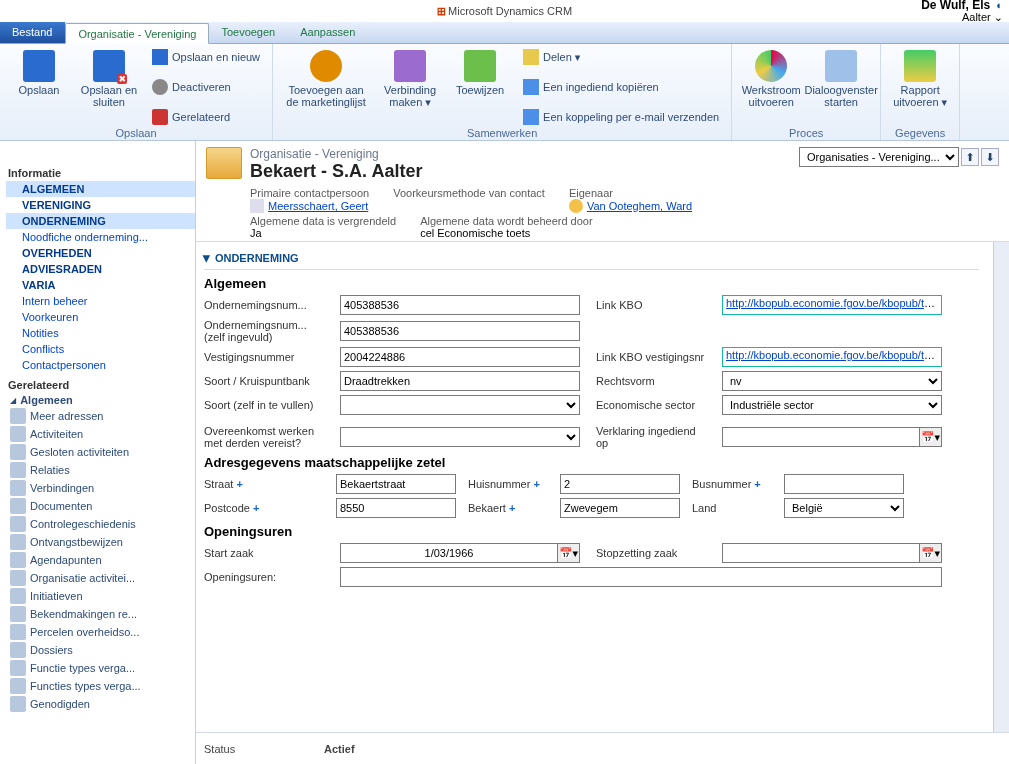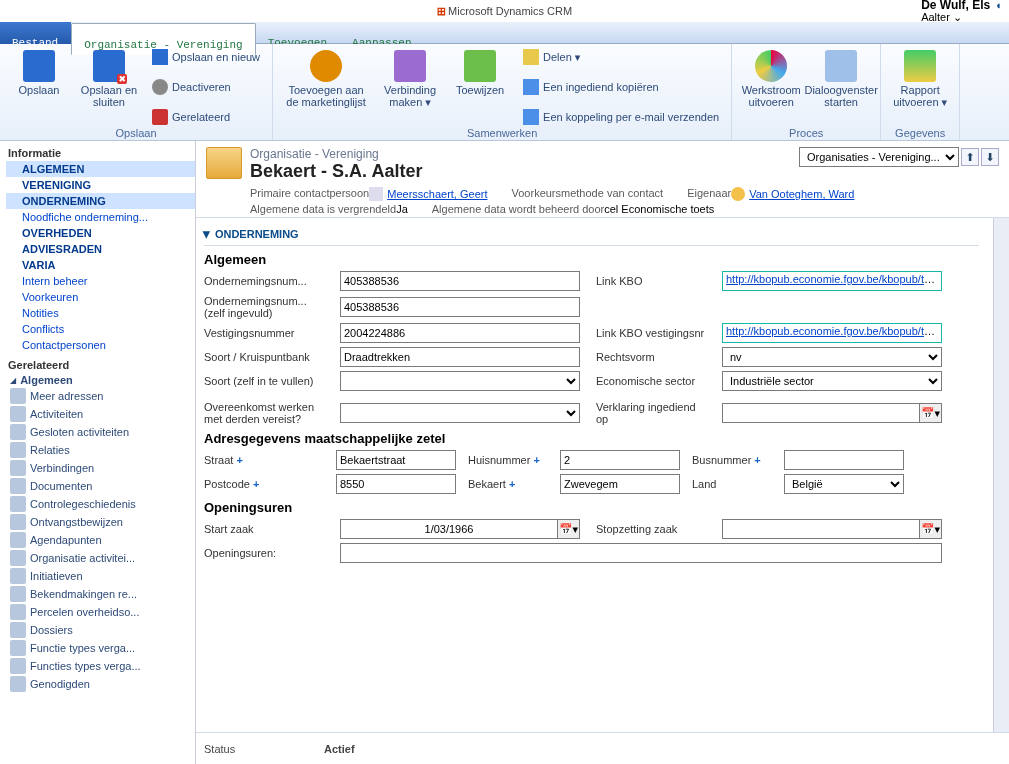--- a/index.html
+++ b/index.html
@@ -2,63 +2,63 @@
 <html><head>
 <meta charset="utf-8">
 <style>
   * { box-sizing: border-box; font-family: "Segoe UI", Tahoma, Arial, sans-serif; font-size: 11px; }
   html, body { margin:0; padding:0; height:100%; }
   body { display:flex; flex-direction:column; background:#fff; color:#000; }
   a { color:#0044cc; text-decoration:underline; cursor:pointer; }
   .topstrip { height:22px; display:flex; align-items:center; justify-content:space-between; padding:0 6px; background:#fff; position:relative;}
   .appname { position:absolute; left:50%; transform:translateX(-50%); color:#444; font-size:12px; }
   .appname .logo{ color:#d83b01; font-weight:bold; margin-right:2px; }
-  .user { text-align:left; line-height:12px; }
+  .user { text-align:right; line-height:12px; }
   .user .name{ font-weight:bold; font-size:12px; }
   .user .org { font-size:11px; }
   .help-icon { color:#0a4b8a; margin-left:3px; }
   .tabbar { background:linear-gradient(#e9f0fb,#c7d8f2); border-bottom:1px solid #9ab; display:flex; height:22px; }
-  .tab { padding:15px 12px; cursor:pointer; color:#274; border-right:1px solid transparent;font-family:Liberation Mono, monospace; }
+  .tab { padding:4px 12px; cursor:pointer; color:#274; border-right:1px solid transparent; }
   .tab.menu{ color:#fff; background:linear-gradient(#3b78cf,#1d4f9e); }
   .tab.active{ background:#fff; border:1px solid #9ab; border-bottom:1px solid #fff; position:relative; top:1px; border-radius:2px 2px 0 0;}
   .ribbon { background:linear-gradient(#fafcff,#e7effa); border-bottom:1px solid #b8c6dd; display:flex; }
   .group { border-right:1px solid #cfdaea; padding:4px 8px 14px 8px; display:flex; flex-direction:column; align-items:center; position:relative;}
   .grouplabel { position:absolute; bottom:1px; left:0; right:0; text-align:center; font-size:11px; color:#4a6a9a; }
   .groupbody { display:flex; align-items:flex-start; gap:8px; }
   .bigbtn { display:flex; flex-direction:column; align-items:center; width:62px; text-align:center; cursor:pointer; padding:2px; }
   .bigbtn .ico{ width:32px;height:32px; border-radius:3px; }
   .bigbtn .lbl{ font-size:11px; line-height:12px; margin-top:2px; color:#2d4a78; }
   .smallbtns { display:flex; flex-direction:column; gap:12px; }
   .smallbtn{ display:flex; align-items:center; gap:4px; cursor:pointer; padding:1px 4px; color:#2d4a78; }
   .smallbtn .ico{ width:16px;height:16px;}
   .ico.save{background:#2a6bd0;} .ico.saveclose{background:#2a6bd0; position:relative;} .ico.saveclose:after{content:"✖";position:absolute;right:-2px;bottom:-2px;background:#d33;color:#fff;font-size:9px;padding:0 1px;border-radius:2px;}
   .ico.savenew{background:#2a6bd0;} .ico.deact{background:#888;border-radius:50%;} .ico.del{background:#c33;border-radius:2px;}
   .ico.market{background:#e08a00;border-radius:50%;} .ico.conn{background:#9c6bd0;} .ico.assign{background:#6bbf4a;}
   .ico.share{background:#e8c94b;} .ico.copylink{background:#4b8fe8;} .ico.maillink{background:#4b8fe8;}
   .ico.workflow{background:conic-gradient(#e04,#4ae,#ec4,#4c6);border-radius:50%;}
   .ico.dialog{background:#9fc0e8;} .ico.report{background:linear-gradient(#4c6,#ec4);}
   .workspace{ flex:1; display:flex; min-height:0; }
-  .leftpane{ width:196px; background:#fff; border-right:1px solid #ccd; overflow:auto; padding:0 0 4px 6px;}
+  .leftpane{ width:196px; background:#fff; border-right:1px solid #ccd; overflow:auto; padding:20px 0 4px 6px;}
   .leftpane h4{ font-size:11px; font-weight:bold; margin:6px 2px 2px 2px; color:#333;}
   .navitem{ display:block; padding:2px 6px 2px 16px; color:#0044cc; cursor:pointer; }
   .navitem.sel{ background:#cde3ff; }
   .navitem.bold{ font-weight:bold; color:#033a8e;}
   .relitem{ display:flex; align-items:center; gap:4px; padding:1px 4px 1px 4px; cursor:pointer; color:#2d4a78;}
   .relitem .ri{ width:16px;height:16px;background:#b7c7dd;border-radius:2px;}
   .mainpane{ flex:1; display:flex; flex-direction:column; min-width:0;}
   .recheader{ padding:6px 10px 0 10px; border-bottom:1px solid #d3dbe7;}
   .rectop{ display:flex; align-items:flex-start;}
   .recicon{ width:36px;height:32px;background:linear-gradient(#f6d589,#e6a93b);border:1px solid #d79a2a;border-radius:2px;margin-right:8px;}
   .rectitle{ color:#6a7790; font-size:12px;}
   .recname{ font-weight:bold; font-size:18px; color:#222; line-height:20px;}
   .viewpicker{ margin-left:auto; display:flex; align-items:center; gap:2px;}
   .viewpicker select{ width:160px; height:20px;}
   .navarrow{ width:18px;height:18px;border:1px solid #aac;display:flex;align-items:center;justify-content:center;background:#f2f6fc;cursor:pointer;color:#246;}
   .summary{ display:flex; gap:24px; margin:6px 0 2px 44px; flex-wrap:wrap;}
-  .sumcol{ display:flex; }
+  .sumcol{ display:flex; flex-direction:column;}
   .sumlbl{ color:#5a5a5a;}
   .sumval{ }
   .ownerline{ display:flex; align-items:center; gap:4px;}
   .scrollarea{ flex:1; overflow:auto; padding:4px 14px 0 8px;}
   .sectionhdr{ color:#0a4b8a; font-weight:bold; font-size:13px; padding:4px 0; border-bottom:1px solid #d3dbe7;}
   .sectionhdr .tw{ display:inline-block; transform:rotate(90deg); margin-right:4px; font-size:9px;}
   .subhdr{ font-weight:bold; font-size:13px; margin:6px 0 4px 0;}
   .grid{ display:grid; grid-template-columns: 120px 240px 110px 220px; gap:4px 16px; align-items:center; margin-bottom:4px;}
   .gridadr{ display:grid; grid-template-columns: 120px 120px 80px 120px 80px 120px; gap:4px 12px; align-items:center;}
   .lab{ color:#333;}

